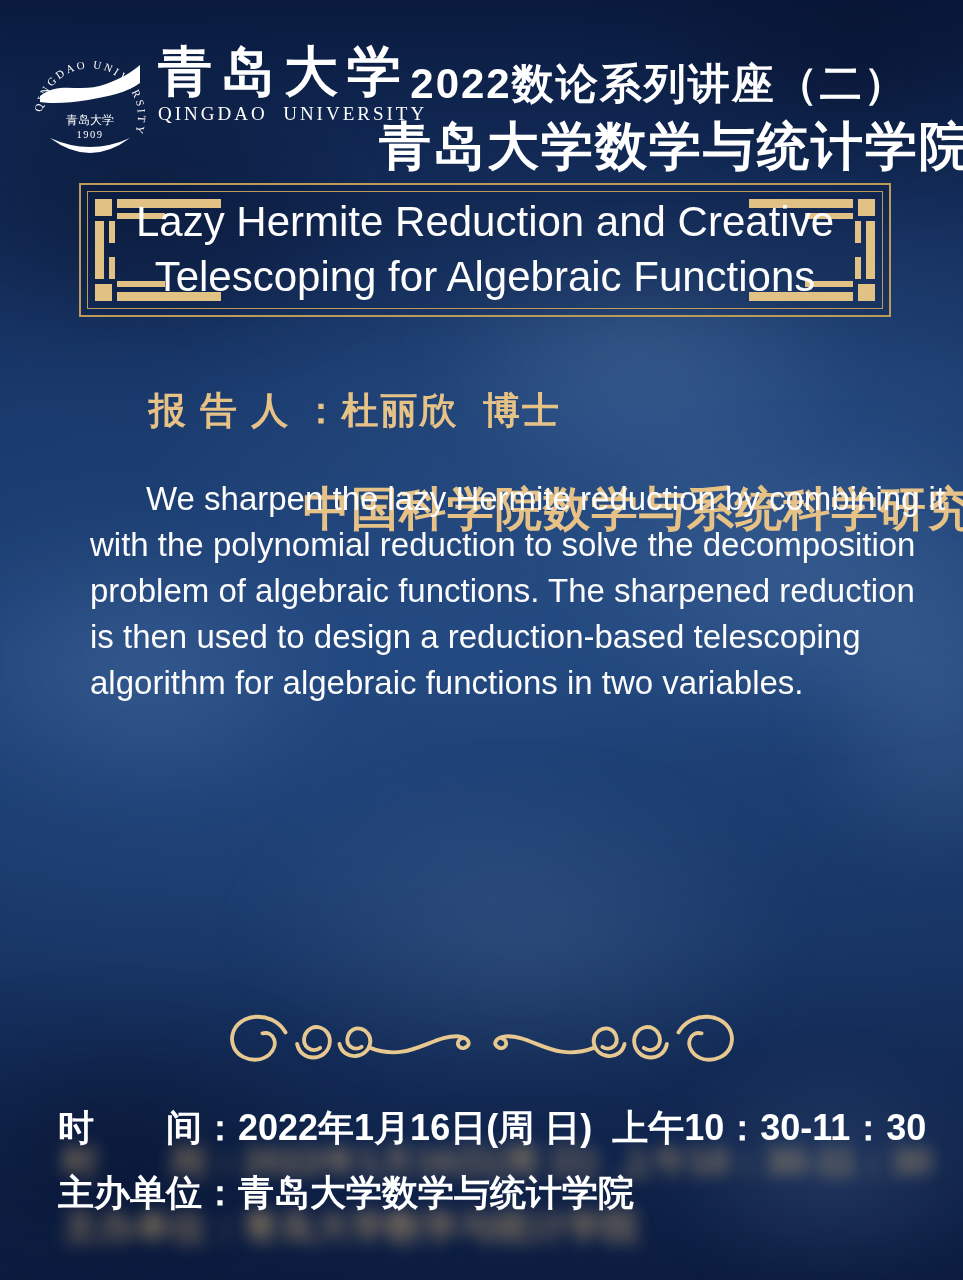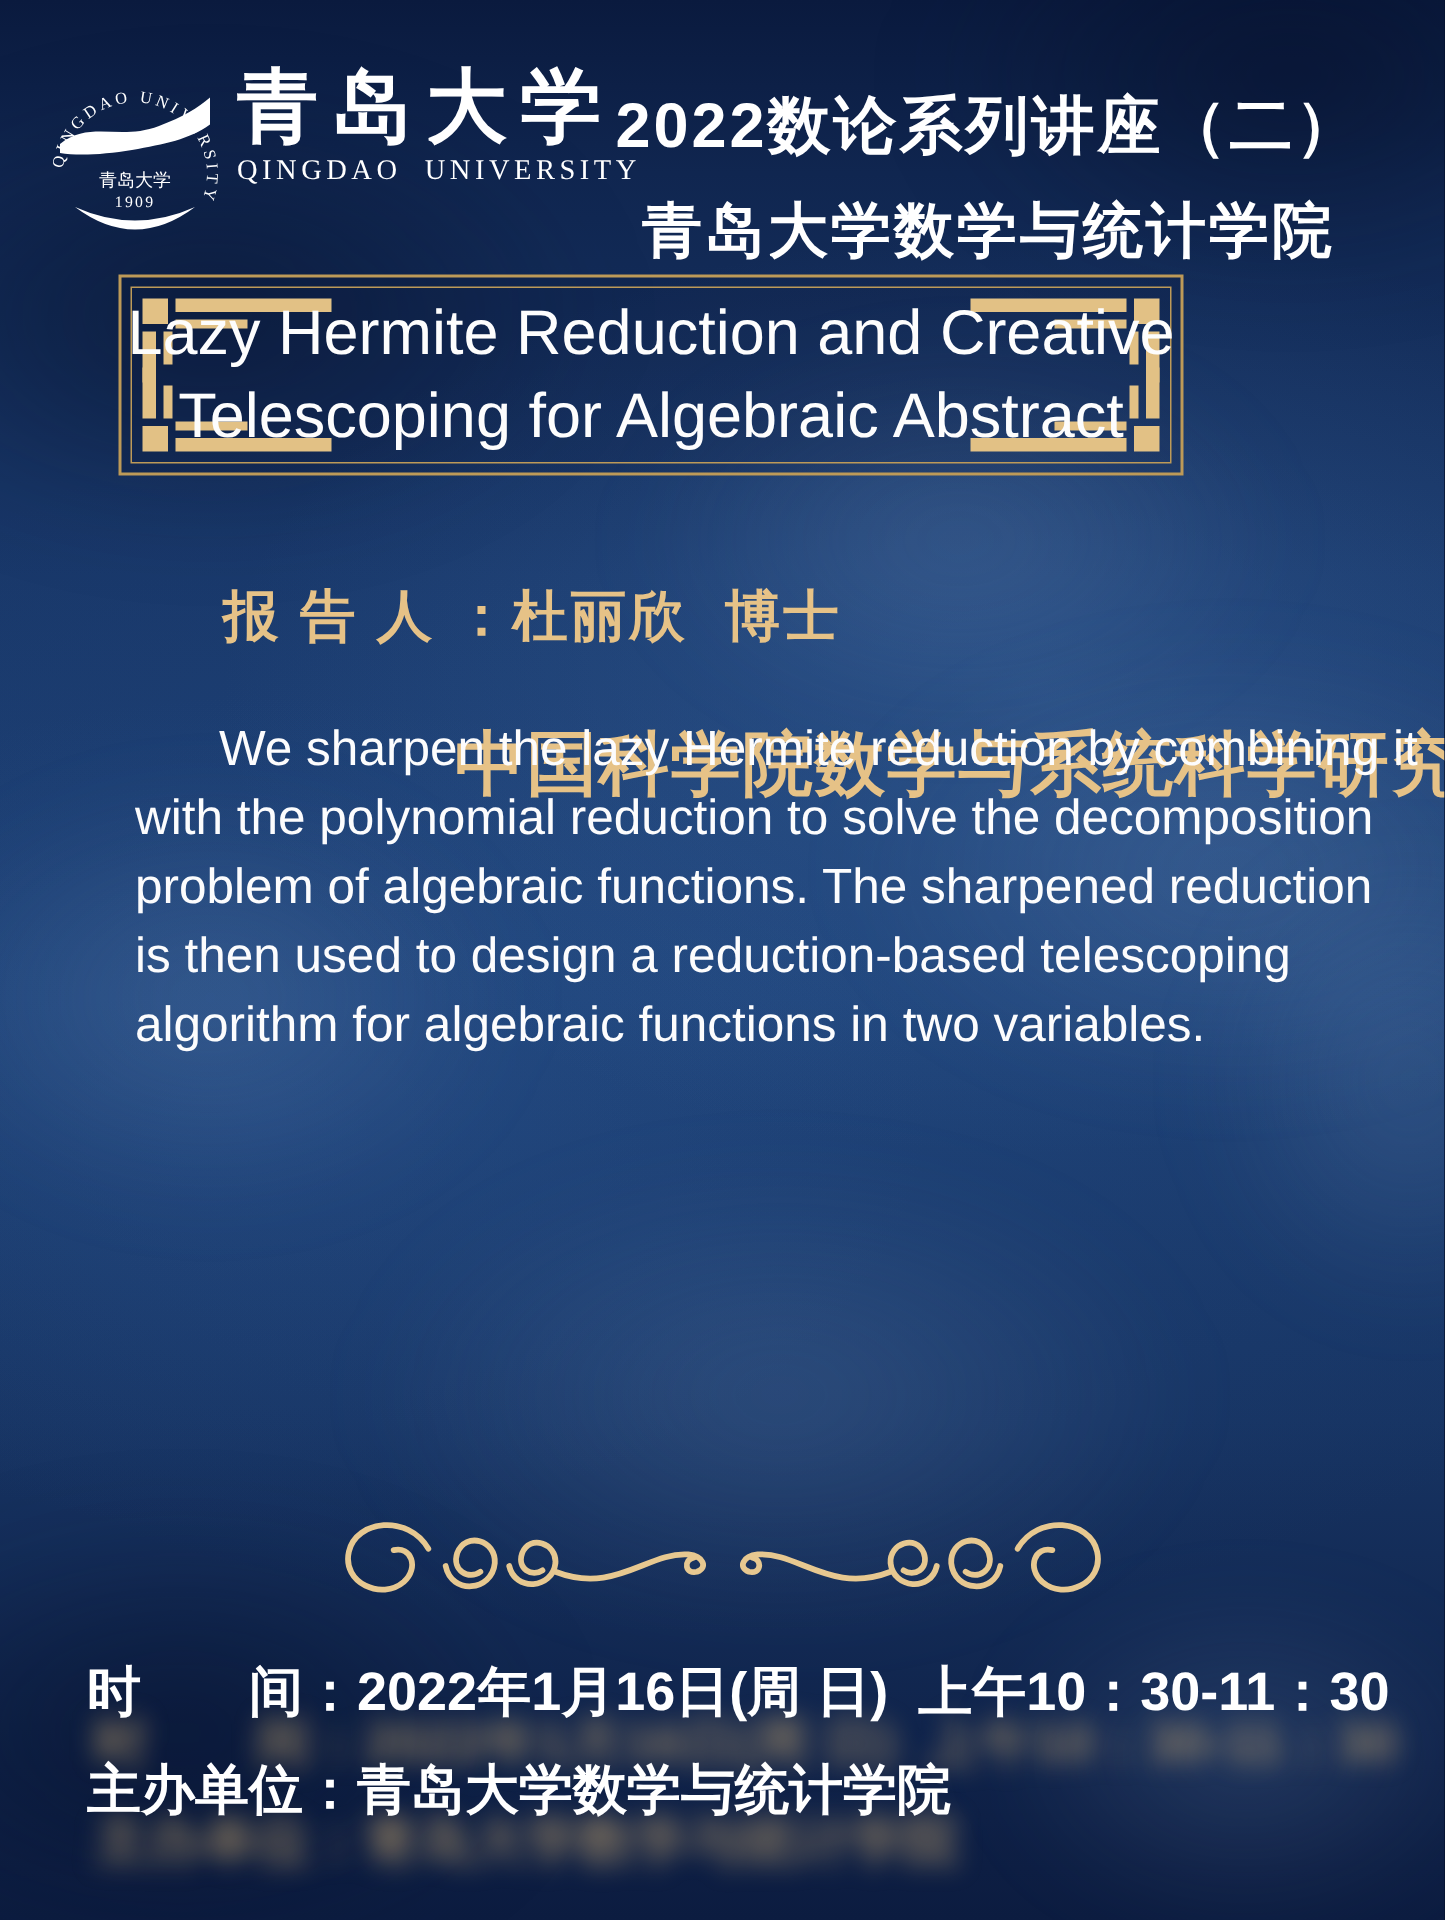--- a/index.html
+++ b/index.html
@@ -18,24 +18,24 @@
 
   
   .emblem{position:absolute;left:26px;top:36px;}
   .wordmark{position:absolute;left:158px;top:42px;width:230px;text-align:center;}
   .wordmark-cn{font-size:54px;font-weight:bold;letter-spacing:9px;line-height:1.1;white-space:pre;
                font-family:"Liberation Sans",sans-serif;}
   .wordmark-en{font-size:19px;letter-spacing:3px;margin-top:2px;
                font-family:"Liberation Serif",serif;white-space:pre;}
   .header-right{position:absolute;right:24px;top:30px;width:560px;text-align:center;}
   .series-title{font-size:42px;font-weight:bold;letter-spacing:2px;white-space:pre;margin-top:26px;}
-  .host-school{font-size:40px;font-weight:bold;letter-spacing:2px;margin-top:14px;white-space:pre;text-align:center;}
+  .host-school{font-size:52px;font-weight:bold;letter-spacing:2px;white-space:pre;text-align:center;}
 
   
-  .title-box{position:absolute;left:79px;top:183px;width:710px;height:134px;box-sizing:border-box;
+  .title-box{position:absolute;left:79px;top:183px;width:812px;height:134px;box-sizing:border-box;
              border:2px solid #bd9a58;background:rgba(9,24,58,0.18);}
   .title-box-inner{position:absolute;inset:6px;border:1px solid #bd9a58;}
   .talk-title{position:absolute;inset:0;display:flex;flex-direction:column;justify-content:center;
               align-items:center;text-align:center;font-size:42px;line-height:1.3;color:#fdfdfd;}
   .corner{position:absolute;width:132px;height:62px;color:#e2c185;}
   .c-tl{top:11px;left:11px;}
   .c-tr{top:11px;right:11px;transform:scaleX(-1);}
   .c-bl{bottom:11px;left:11px;transform:scaleY(-1);}
   .c-br{bottom:11px;right:11px;transform:scale(-1,-1);}
 
@@ -124,21 +124,21 @@
         <use href="#corner-ornament"></use>
       </svg>
     <svg class="corner c-bl" viewBox="0 0 132 62">
         <use href="#corner-ornament"></use>
       </svg>
     <svg class="corner c-br" viewBox="0 0 132 62">
         <use href="#corner-ornament"></use>
       </svg>
     <div class="talk-title">
       <span>Lazy Hermite Reduction and Creative</span>
-      <span>Telescoping for Algebraic Abstract</span>
+      <span>Telescoping for Algebraic Functions</span>
     </div>
   </div>
 
   <div class="speaker">
     <div class="speaker-line1">
       <span>报 告 人 ：</span><span>杜丽欣  博士</span>
     </div>
     <div class="speaker-line2">中国科学院数学与系统科学研究院</div>
   </div>
 

